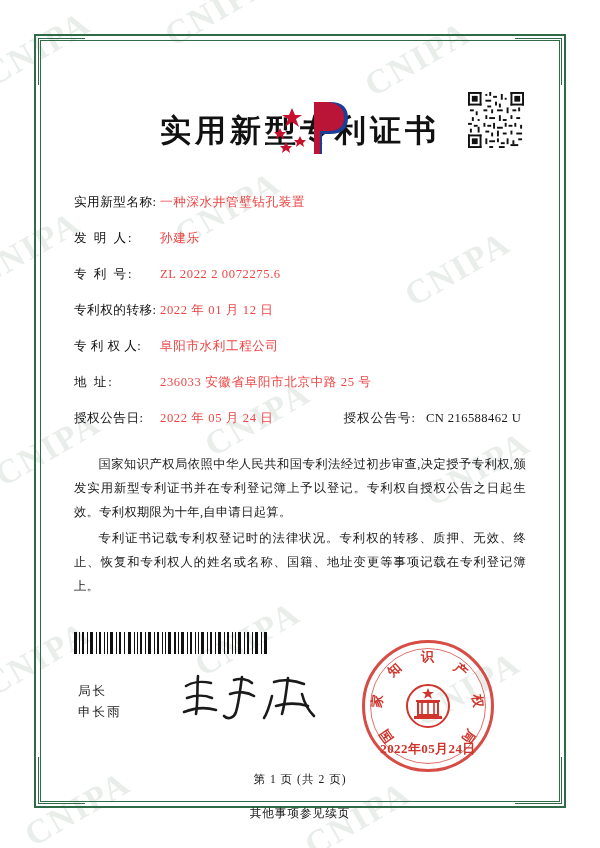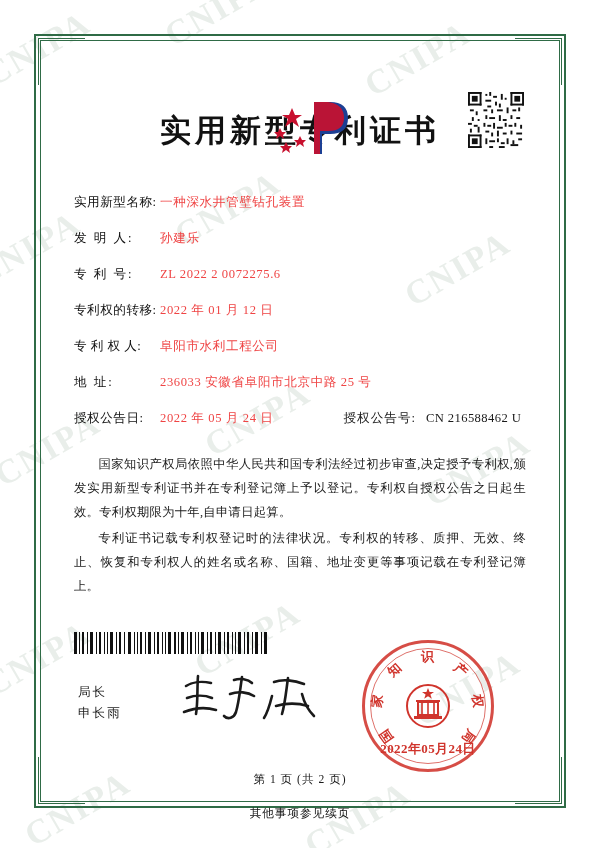--- a/index.html
+++ b/index.html
@@ -171,20 +171,21 @@
 
   
   #signature-block {
     position: absolute;
     left: 78px;
     top: 682px;
     font-size: 12.6px;
     letter-spacing: 2px;
     line-height: 1.65;
     z-index: 2;
+    font-family: Liberation Mono, monospace;
   }
   #handwriting {
     position: absolute;
     left: 178px;
     top: 668px;
     z-index: 2;
     width: 150px;
     height: 60px;
   }
 

